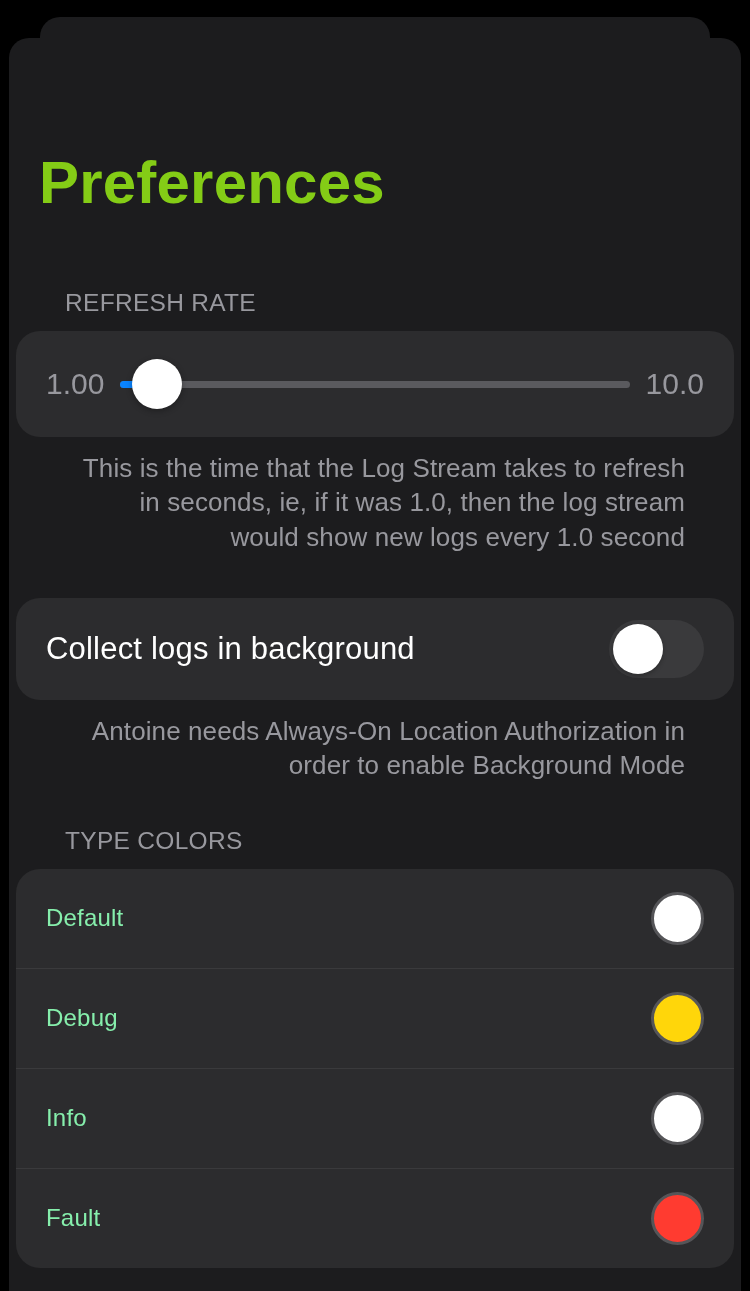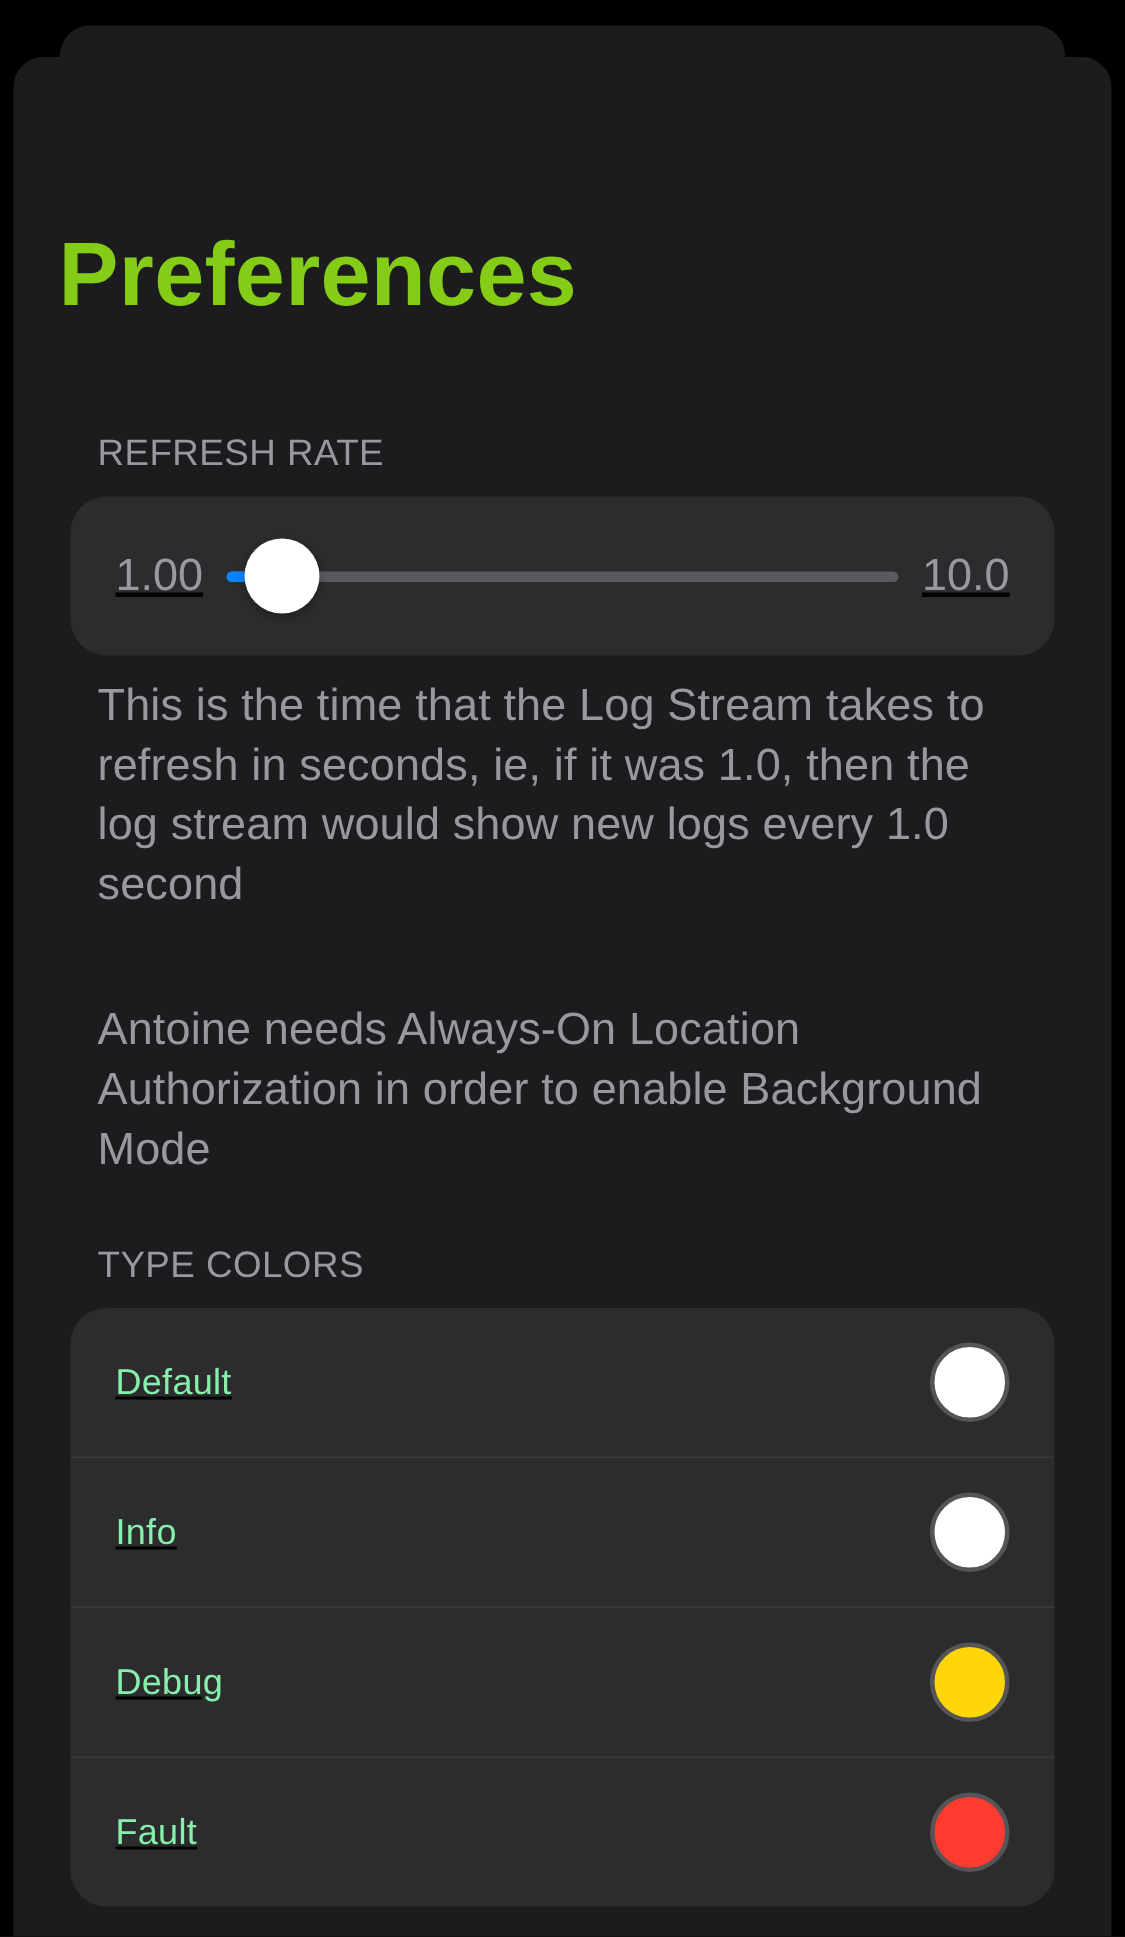--- a/index.html
+++ b/index.html
@@ -46,33 +46,33 @@
     .section-header {
       color: #98989e;
       font-size: 24.5px;
       font-weight: 400;
       letter-spacing: 0.3px;
       padding: 0 56px;
       margin-bottom: 14px;
     }
     .section-footer {
       color: #98989e;
-      font-size: 30px;
+      font-size: 26px;
       font-weight: 400;
       line-height: 1.32;
       letter-spacing: 0.1px;
       padding: 14px 56px 0 56px;
       margin-bottom: 44px;
+      text-align: right;
     }
     .cell-group {
       background: #2c2c2e;
-      margin: 0 38px;
+      margin: 0 7px;
       border-radius: 24px;
       overflow: hidden;
-      text-decoration: underline;
     }
     .slider-cell {
       display: flex;
       align-items: center;
       padding: 28px 30px 28px 30px;
       gap: 16px;
     }
     .slider-min, .slider-max {
       color: #98989e;
       font-size: 30px;
@@ -178,35 +178,43 @@
       <div class="slider-track-wrap">
         <div class="slider-track"></div>
         <div class="slider-fill"></div>
         <div class="slider-thumb"></div>
       </div>
       <span class="slider-max">10.0</span>
     </div>
   </div>
   <div class="section-footer">This is the time that the Log Stream takes to refresh in seconds, ie, if it was 1.0, then the log stream would show new logs every 1.0 second</div>
 
+  <div class="cell-group">
+    <div class="toggle-cell">
+      <span class="toggle-label">Collect logs in background</span>
+      <div class="toggle-switch">
+        <div class="toggle-knob"></div>
+      </div>
+    </div>
+  </div>
   <div class="section-footer">Antoine needs Always-On Location Authorization in order to enable Background Mode</div>
 
   <div class="section-header">TYPE COLORS</div>
   <div class="cell-group">
     <div class="color-row">
       <span class="color-label">Default</span>
       <span class="color-swatch" style="background: rgb(255, 255, 255);"></span>
     </div>
     <div class="color-row">
+      <span class="color-label">Debug</span>
+      <span class="color-swatch" style="background: rgb(255, 214, 10);"></span>
+    </div>
+    <div class="color-row">
       <span class="color-label">Info</span>
       <span class="color-swatch" style="background: rgb(255, 255, 255);"></span>
     </div>
     <div class="color-row">
-      <span class="color-label">Debug</span>
-      <span class="color-swatch" style="background: rgb(255, 214, 10);"></span>
-    </div>
-    <div class="color-row">
       <span class="color-label">Fault</span>
       <span class="color-swatch" style="background: rgb(255, 59, 48);"></span>
     </div>
   </div>
 
 </div>
 
 </body></html>

